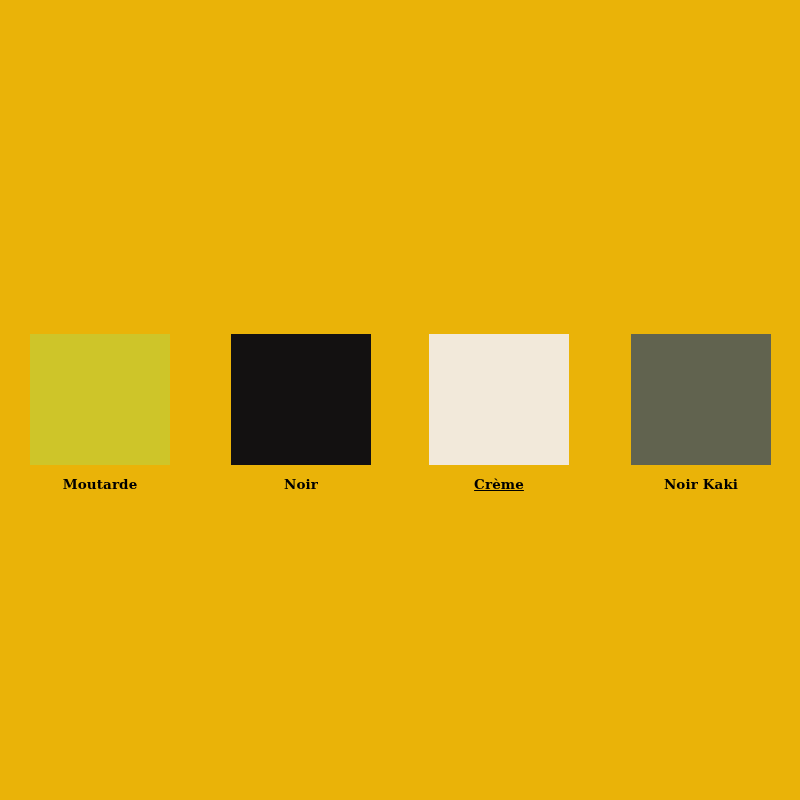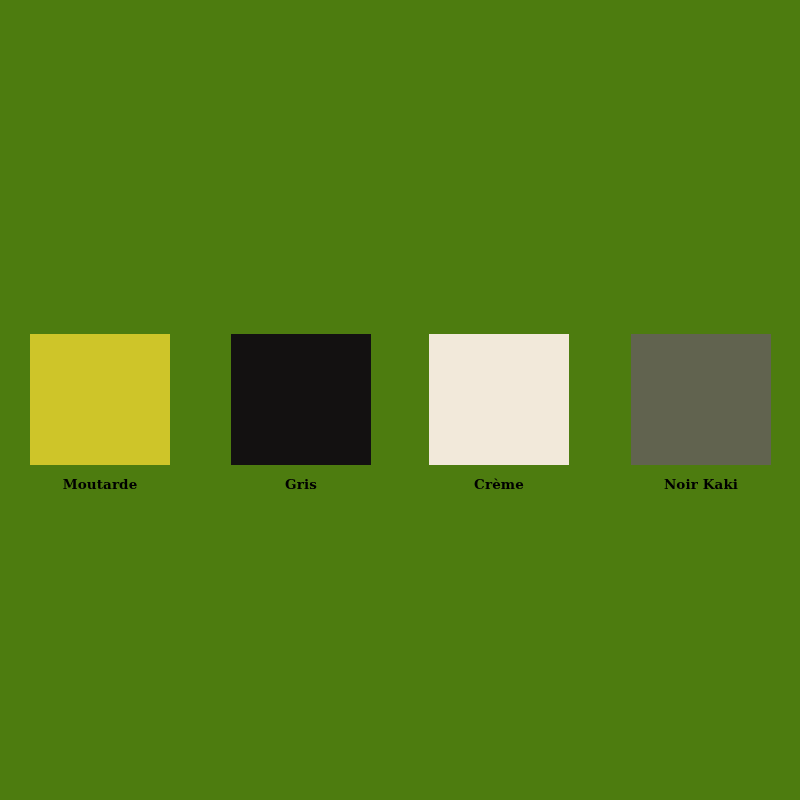--- a/index.html
+++ b/index.html
@@ -14,21 +14,21 @@
     overflow: hidden;
     position: relative;
   }
 
   #palette-figure {
     position: absolute;
     left: 0;
     top: 0;
     width: 800px;
     height: 800px;
-    background: #4d7c0f;
+    background: #eab308;
   }
 
   .swatch-group {
     position: absolute;
     width: 140px;
   }
 
   .swatch-chip {
     width: 140px;
     height: 131px;
@@ -60,26 +60,26 @@
 
 <div id="palette-figure">
 
   <div class="swatch-group col-0">
     <span class="swatch-chip" style="background-color: rgb(206, 197, 41);"></span>
     <span class="swatch-label" style="color: rgb(0, 0, 0);">Moutarde</span>
   </div>
 
   <div class="swatch-group col-1">
     <span class="swatch-chip" style="background-color: rgb(19, 17, 17);"></span>
-    <span class="swatch-label" style="color: rgb(0, 0, 0);">Gris</span>
+    <span class="swatch-label" style="color: rgb(0, 0, 0);">Noir</span>
   </div>
 
   <div class="swatch-group col-2">
     <span class="swatch-chip" style="background-color: rgb(242, 233, 218);"></span>
-    <span class="swatch-label" style="color: rgb(0, 0, 0);">Crème</span>
+    <span class="swatch-label" style="color: rgb(0, 0, 0); text-decoration: underline;">Crème</span>
   </div>
 
   <div class="swatch-group col-3">
     <span class="swatch-chip" style="background-color: rgb(97, 99, 79);"></span>
     <span class="swatch-label" style="color: rgb(0, 0, 0);">Noir Kaki</span>
   </div>
 
 </div>
 
 </body></html>

